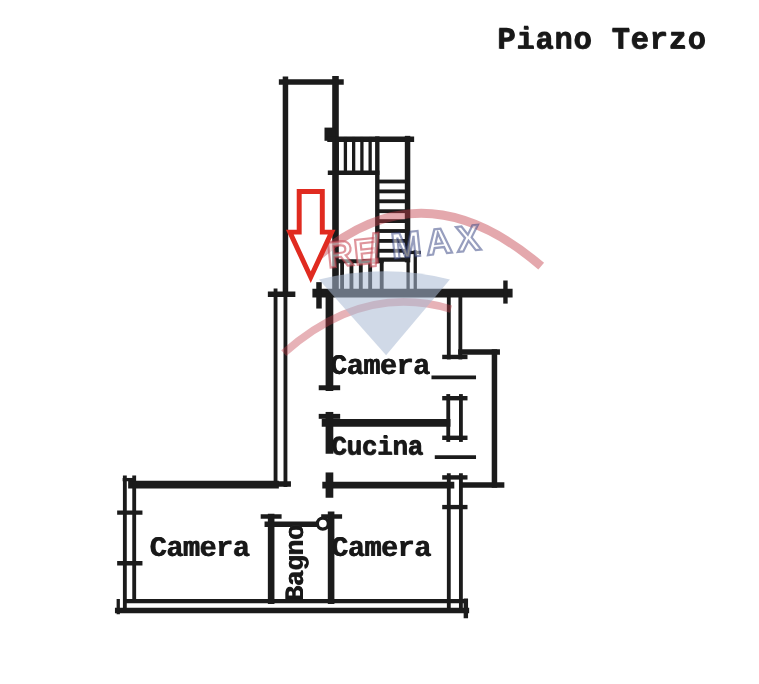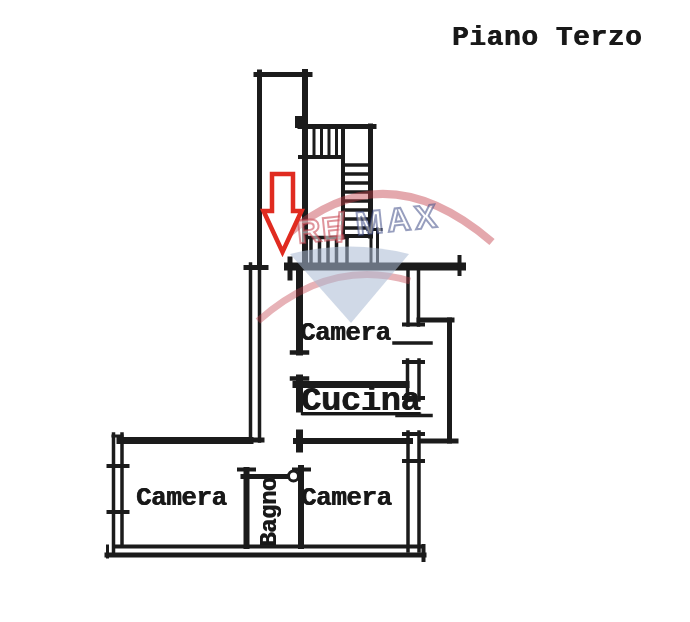--- a/index.html
+++ b/index.html
@@ -12,21 +12,21 @@
   .typ{
     position:absolute;
     font-family:"Liberation Mono","DejaVu Sans Mono",monospace;
     font-weight:bold;color:#181818;white-space:pre;
     text-shadow:0.5px 0.4px 0 #2a2a2a, -0.3px 0.2px 0 rgba(40,40,40,.6);
     letter-spacing:-0.5px;line-height:1;
   }
   .title{left:452px;top:24px;font-size:28px;letter-spacing:0.5px;}
   .hnote{left:466px;top:60px;font-size:28px;letter-spacing:1px;}
   .room-mid-camera{left:300px;top:320px;font-size:26px;}
-  .room-cucina{left:301px;top:384px;font-size:34px;text-decoration:underline;}
+  .room-cucina{left:301px;top:396px;font-size:24px;}
   .room-bl-camera{left:136px;top:485px;font-size:26px;}
   .room-br-camera{left:301px;top:485px;font-size:26px;}
   .room-bagno{
     left:236px;top:499px;width:70px;height:26px;font-size:24px;
     transform:rotate(-90deg);transform-origin:center;text-align:center;
   }
   svg{display:block;}
   .nopointer{pointer-events:none;}
 </style>
 </head>

